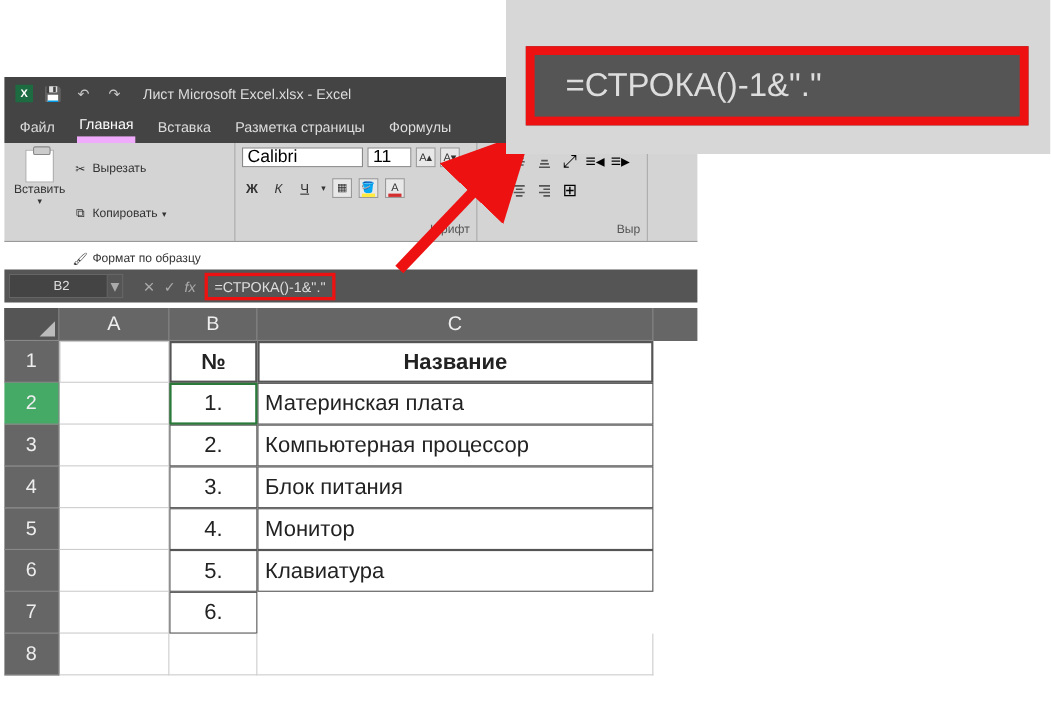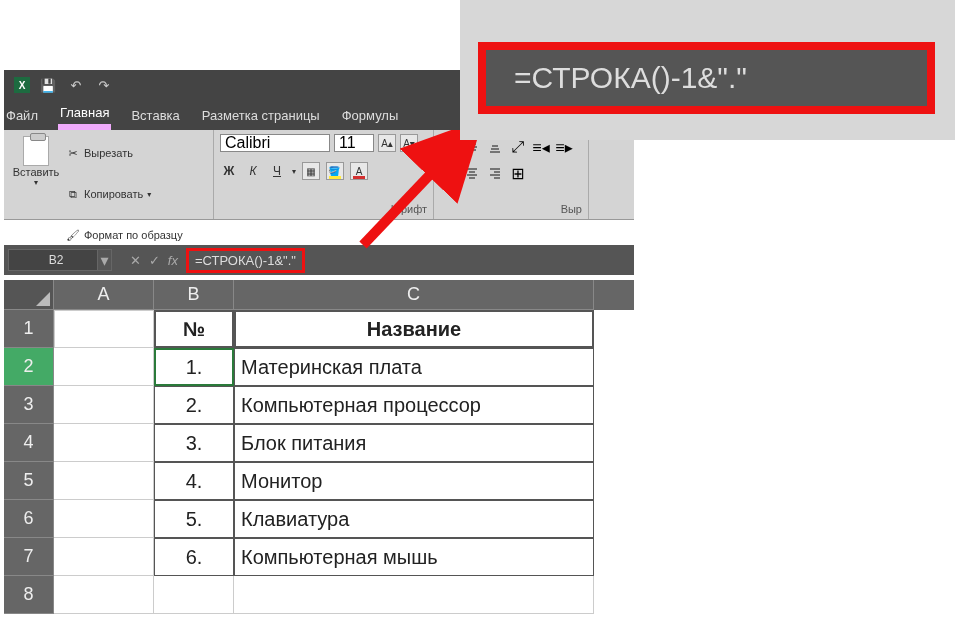--- a/index.html
+++ b/index.html
@@ -26,21 +26,21 @@
   background: #444; display: flex; align-items: center; color: #ddd;
   padding-left: 10px; gap: 8px; font-size: 13px;
 }
 .titlebar .excel-icon { width: 16px; height: 16px; background: #1d6b40; color:#fff; font-size:10px; font-weight:bold; display:flex; align-items:center; justify-content:center; }
 .titlebar .tb-btn { width: 20px; height: 20px; display:flex; align-items:center; justify-content:center; color:#ccc; }
 
 
 .menubar {
   position: absolute; top: 100px; left: 4px; width: 630px; height: 30px;
   background: #444; display: flex; align-items: center; gap: 18px;
-  font-size: 13px; color: #ddd;
+  padding-left: 12px; font-size: 13px; color: #ddd;
 }
 .menubar .tab { padding: 4px 2px; }
 .menubar .tab.active { border-bottom: 6px solid #f0abfc; color:#fff; }
 
 
 .ribbon {
   position: absolute; top: 130px; left: 4px; width: 630px; height: 90px;
   background: #d4d4d4; border-bottom: 1px solid #999;
   display: flex;
 }
@@ -123,20 +123,21 @@
       </marker>
     </defs>
   <line x1="5" y1="115" x2="105" y2="10" stroke="#e11" stroke-width="10" marker-end="url(#ah)"></line>
 </svg>
 
 <div class="titlebar">
   <span class="excel-icon">X</span>
   <span class="tb-btn">💾</span>
   <span class="tb-btn">↶</span>
   <span class="tb-btn">↷</span>
+  <span style="margin-left:8px">Лист Microsoft Excel.xlsx  -  Excel</span>
 </div>
 
 <div class="menubar">
   <span class="tab">Файл</span>
   <span class="tab active">Главная</span>
   <span class="tab">Вставка</span>
   <span class="tab">Разметка страницы</span>
   <span class="tab">Формулы</span>
 </div>
 
@@ -303,21 +304,20 @@
   <div class="row tdata">
     <div class="rh">6</div>
     <div class="cell c-a"></div>
     <div class="cell c-b">5.</div>
     <div class="cell c-c">Клавиатура</div>
   </div>
   <div class="row tdata">
     <div class="rh">7</div>
     <div class="cell c-a"></div>
     <div class="cell c-b">6.</div>
-    <div class="cell c-c">Компьютерная мышь</div>
   </div>
   <div class="row">
     <div class="rh">8</div>
     <div class="cell c-a"></div>
     <div class="cell c-b"></div>
     <div class="cell c-c"></div>
   </div>
 </div>
 
 </body></html>

